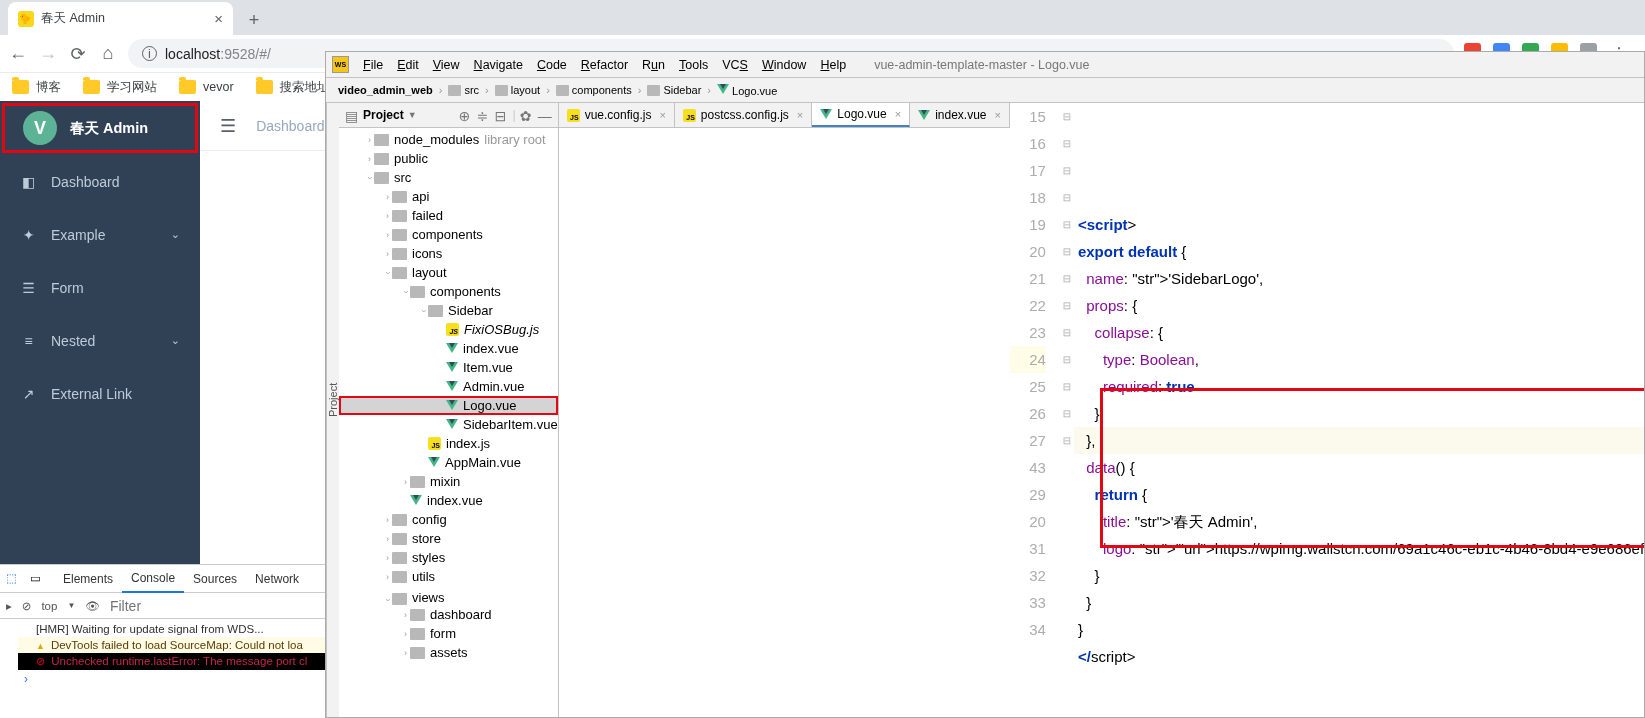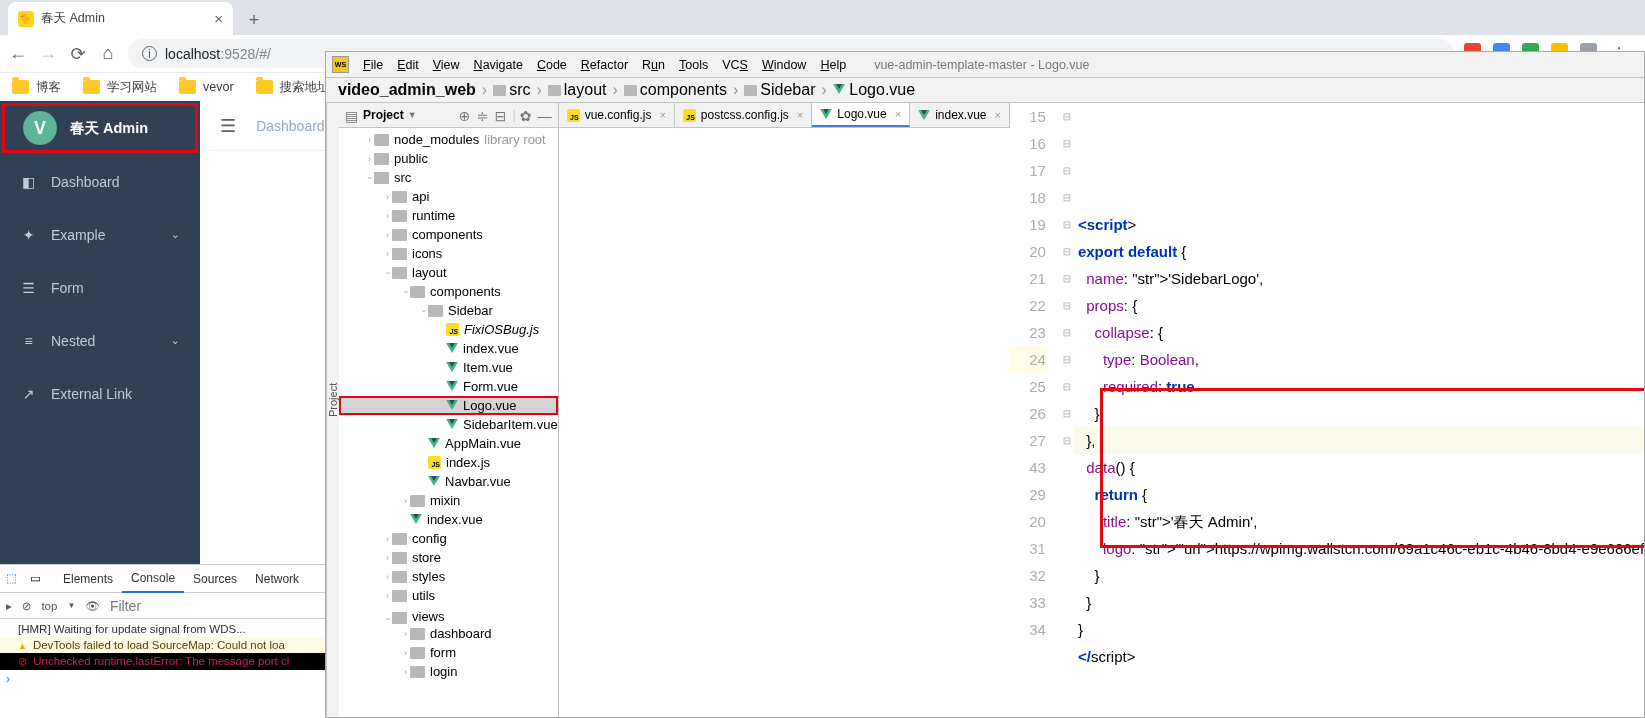--- a/index.html
+++ b/index.html
@@ -46,37 +46,37 @@
 .hamburger { font-size: 18px; color: #5a5e66; cursor: pointer; }
 .breadcrumb-text { color: #97a8be; font-size: 14px; }
 
 
 .devtools { position: absolute; left: 0; top: 564px; width: 325px; height: 154px; background: #fff; border-top: 1px solid #ccc; z-index: 5; display: flex; flex-direction: column; font-family: Menlo, Consolas, monospace; font-size: 11.5px; }
 .dt-tabs { height: 28px; display: flex; align-items: center; border-bottom: 1px solid #ccc; padding: 0 6px; gap: 0; }
 .dt-tab { padding: 0 9px; height: 28px; display: flex; align-items: center; color: #333; cursor: pointer; font-family: -apple-system, sans-serif; font-size: 12px; }
 .dt-tab.active { border-bottom: 2px solid #1a73e8; color: #333; }
 .dt-icon { width: 16px; height: 16px; margin-right: 8px; }
 .dt-toolbar { height: 26px; display: flex; align-items: center; border-bottom: 1px solid #ccc; padding: 0 6px; gap: 10px; color: #555; font-family: -apple-system, sans-serif; font-size: 11.5px; }
-.dt-console { flex: 1; padding: 2px 0; overflow: hidden; }
+.dt-console { flex: 1; padding: 2px 0; overflow: hidden; margin-left: 18px; }
 .dt-line { padding: 2px 18px; white-space: nowrap; overflow: hidden; }
 .dt-warn { color: #5c3c00; background: #fffbe5; }
 .dt-err { color: #c7254e; background: #000000; }
 .dt-warn::before { content: '▲'; color: #e5a50a; margin-right: 6px; font-size: 9px; }
 .dt-err::before { content: '⊘'; color: #e30613; margin-right: 6px; font-size: 11px; }
 .dt-prompt { color: #367cf1; padding: 2px 6px; font-size: 12px; }
 
 
 .ide { position: absolute; left: 325px; top: 51px; width: 1320px; height: 667px; background: #f2f2f2; border: 1px solid #aaa; display: flex; flex-direction: column; font-size: 12.5px; }
 .ide-menubar { height: 26px; background: #f2f2f2; display: flex; align-items: center; padding: 0 6px; gap: 2px; border-bottom: 1px solid #c3c3c3; }
 .ide-logo { width: 17px; height: 17px; background: #f5c518; border: 1px solid #999; margin-right: 6px; font-size: 7px; display: flex; align-items: center; justify-content: center; font-weight: bold; }
 .menu-item { padding: 2px 6px; color: #000; cursor: pointer; font-size: 12.5px; }
 .menu-item u { text-decoration: underline; }
 .ide-title { margin-left: 20px; color: #777; font-size: 12.5px; }
 
-.ide-breadcrumb { height: 25px; background: #f2f2f2; display: flex; align-items: center; padding: 0 8px; border-bottom: 1px solid #c3c3c3; font-size: 16px; color: #000; }
+.ide-breadcrumb { height: 25px; background: #f2f2f2; display: flex; align-items: center; padding: 0 8px; border-bottom: 1px solid #c3c3c3; font-size: 11px; color: #000; }
 .bc-item { padding: 0 4px; cursor: pointer; }
 .bc-sep { color: #999; padding: 0 2px; }
 .bc-folder { width: 13px; height: 11px; background: #b8b8b8; display: inline-block; margin-right: 3px; vertical-align: middle; border-radius: 1px; }
 
 .ide-body { flex: 1; display: flex; overflow: hidden; }
 .ide-sidebar-tab { width: 20px; background: #f2f2f2; border-right: 1px solid #c3c3c3; writing-mode: vertical-rl; text-orientation: mixed; padding-top: 20px; font-size: 11px; color: #555; text-align: center; transform: rotate(180deg); }
 
 .project-panel { width: 345px; background: #fff; border-right: 1px solid #c3c3c3; display: flex; flex-direction: column; }
 .project-header { height: 25px; background: #f2f2f2; border-bottom: 1px solid #c3c3c3; display: flex; align-items: center; padding: 0 6px; gap: 4px; }
 .project-header-left { display: flex; align-items: center; gap: 4px; flex: 1; }
@@ -298,21 +298,21 @@
             <span class="tn-label">src</span>
           </div>
           <div class="tree-node" style="padding-left: 44px;">
             <span class="tn-arrow">›</span>
             <span class="tn-folder"></span>
             <span class="tn-label">api</span>
           </div>
           <div class="tree-node" style="padding-left: 44px;">
             <span class="tn-arrow">›</span>
             <span class="tn-folder"></span>
-            <span class="tn-label">runtime</span>
+            <span class="tn-label">failed</span>
           </div>
           <div class="tree-node" style="padding-left: 44px;">
             <span class="tn-arrow">›</span>
             <span class="tn-folder"></span>
             <span class="tn-label">components</span>
           </div>
           <div class="tree-node" style="padding-left: 44px;">
             <span class="tn-arrow">›</span>
             <span class="tn-folder"></span>
             <span class="tn-label">icons</span>
@@ -343,46 +343,41 @@
             <span class="tn-label">index.vue</span>
           </div>
           <div class="tree-node" style="padding-left: 98px;">
             <span class="tn-arrow"></span>
             <span class="vue-i" style="margin-right: 5px;"></span>
             <span class="tn-label">Item.vue</span>
           </div>
           <div class="tree-node" style="padding-left: 98px;">
             <span class="tn-arrow"></span>
             <span class="vue-i" style="margin-right: 5px;"></span>
-            <span class="tn-label">Form.vue</span>
+            <span class="tn-label">Admin.vue</span>
           </div>
           <div class="tree-node selected highlight" style="padding-left: 98px;">
             <span class="tn-arrow"></span>
             <span class="vue-i" style="margin-right: 5px;"></span>
             <span class="tn-label">Logo.vue</span>
           </div>
           <div class="tree-node" style="padding-left: 98px;">
             <span class="tn-arrow"></span>
             <span class="vue-i" style="margin-right: 5px;"></span>
             <span class="tn-label">SidebarItem.vue</span>
-          </div>
-          <div class="tree-node" style="padding-left: 80px;">
-            <span class="tn-arrow"></span>
-            <span class="vue-i" style="margin-right: 5px;"></span>
-            <span class="tn-label">AppMain.vue</span>
           </div>
           <div class="tree-node" style="padding-left: 80px;">
             <span class="tn-arrow"></span>
             <span class="js-i" style="margin-right: 5px;">JS</span>
             <span class="tn-label">index.js</span>
           </div>
           <div class="tree-node" style="padding-left: 80px;">
             <span class="tn-arrow"></span>
             <span class="vue-i" style="margin-right: 5px;"></span>
-            <span class="tn-label">Navbar.vue</span>
+            <span class="tn-label">AppMain.vue</span>
           </div>
           <div class="tree-node" style="padding-left: 62px;">
             <span class="tn-arrow">›</span>
             <span class="tn-folder"></span>
             <span class="tn-label">mixin</span>
           </div>
           <div class="tree-node" style="padding-left: 62px;">
             <span class="tn-arrow"></span>
             <span class="vue-i" style="margin-right: 5px;"></span>
             <span class="tn-label">index.vue</span>
@@ -418,21 +413,21 @@
             <span class="tn-label">dashboard</span>
           </div>
           <div class="tree-node" style="padding-left: 62px;">
             <span class="tn-arrow">›</span>
             <span class="tn-folder"></span>
             <span class="tn-label">form</span>
           </div>
           <div class="tree-node" style="padding-left: 62px;">
             <span class="tn-arrow">›</span>
             <span class="tn-folder"></span>
-            <span class="tn-label">login</span>
+            <span class="tn-label">assets</span>
           </div>
         </div>
     </div>
 
     <div class="editor-panel">
       <div class="editor-tabs" id="editor-tabs">
           <div class="etab">
             <span class="js-i">JS</span>
             <span>vue.config.js</span>
             <span class="etab-close">×</span>

